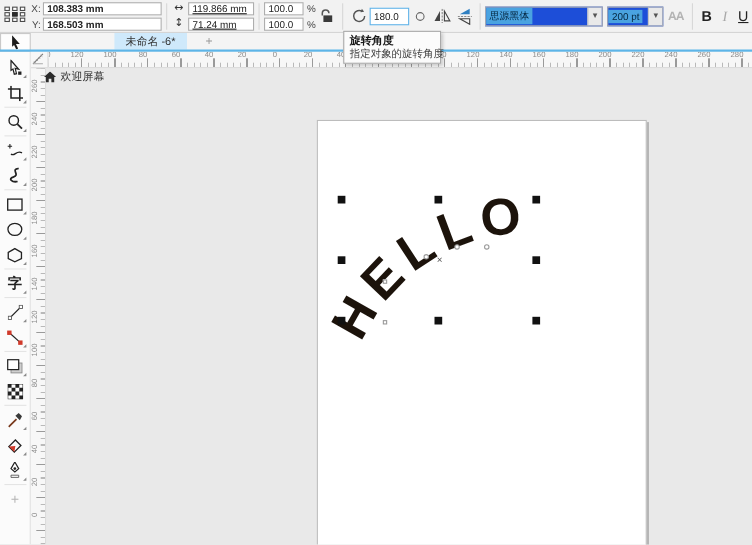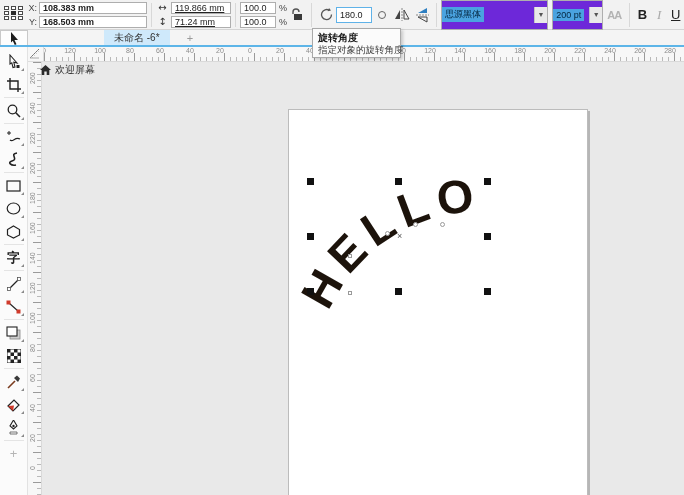--- a/index.html
+++ b/index.html
@@ -20,21 +20,21 @@
   .lbl { color:#444; font-size:9px; width:10px; text-align:right; }
   .mini-input { height:12px; border:1px solid #aeaeae; background:#fff; font-size:9px;
                 padding:0 3px; display:flex; align-items:center; color:#222; }
   .w88 { width:108px;font-weight:bold; } .w60 { width:60px;text-decoration:underline; } .w36 { width:36px; }
   .dim-icon { width:13px; text-align:center; color:#333; font-family:"DejaVu Sans",sans-serif; font-size:10px; }
   .pct { font-size:9px; color:#444; margin-left:1px; }
   .ico-btn { width:20px; height:20px; display:flex; align-items:center; justify-content:center; flex:none; }
   .rot-input { height:16px; border:1px solid #5fb2e8; background:#fff; font-size:9px; padding:0 3px;
                display:flex; align-items:center; width:40px; color:#222; }
   .circle-ico { width:8px; height:8px; border:1px solid #666; border-radius:50%; }
-  .combo { height:30px; border:1px solid #aeaeae; background:#6d28d9; display:flex; align-items:center; }
+  .combo { height:18px; border:1px solid #aeaeae; background:#1d4ed8; display:flex; align-items:center; }
   .combo .val { flex:1; padding:0 3px; font-size:9px; white-space:nowrap; overflow:hidden; }
   .combo .val.selhl { background:#4aa3e0; color:#04263f; align-self:center; flex:none; padding:1px 3px; }
   .combo .arrow { width:13px; height:16px; background:#e9e9e9; border-left:1px solid #c4c4c4;
                   display:flex; align-items:center; justify-content:center; color:#555; font-size:7px; }
   .aa-ico { color:#b3b3b3; font-size:11px; font-weight:bold; letter-spacing:-1px; margin:0 4px; }
   .fmt-btn { width:19px; height:20px; display:flex; align-items:center; justify-content:center;
              font-size:13px; color:#222; }
   .fmt-btn.b { font-weight:bold; }
   .fmt-btn.i { font-style:italic; font-family:"Liberation Serif",serif; color:#a9a9a9; }
   .fmt-btn.u { text-decoration:underline; }

